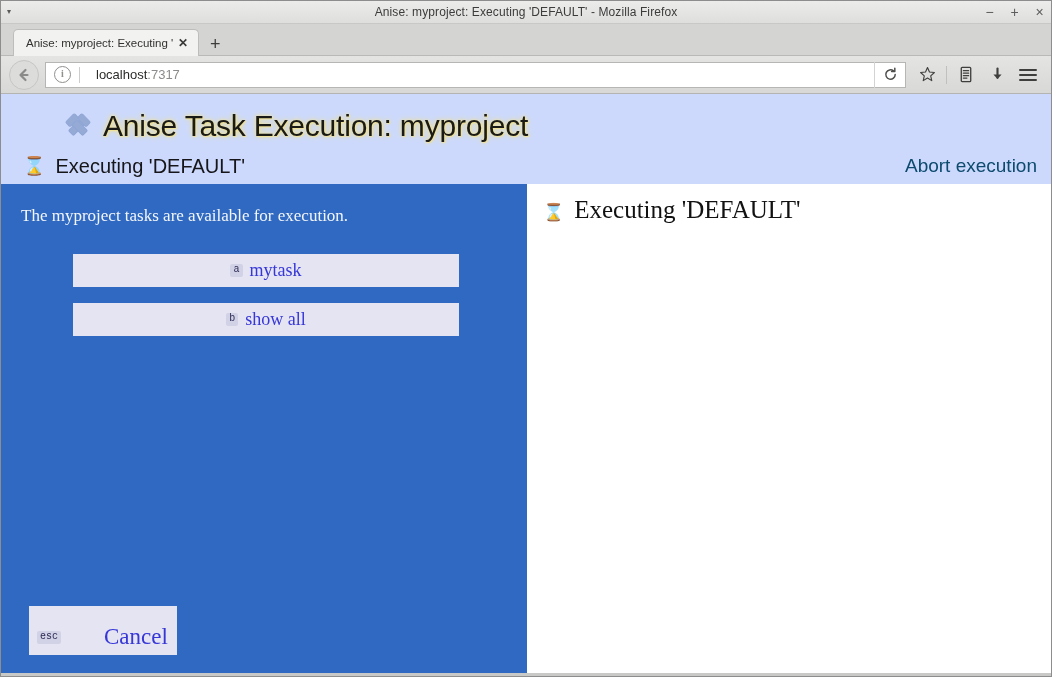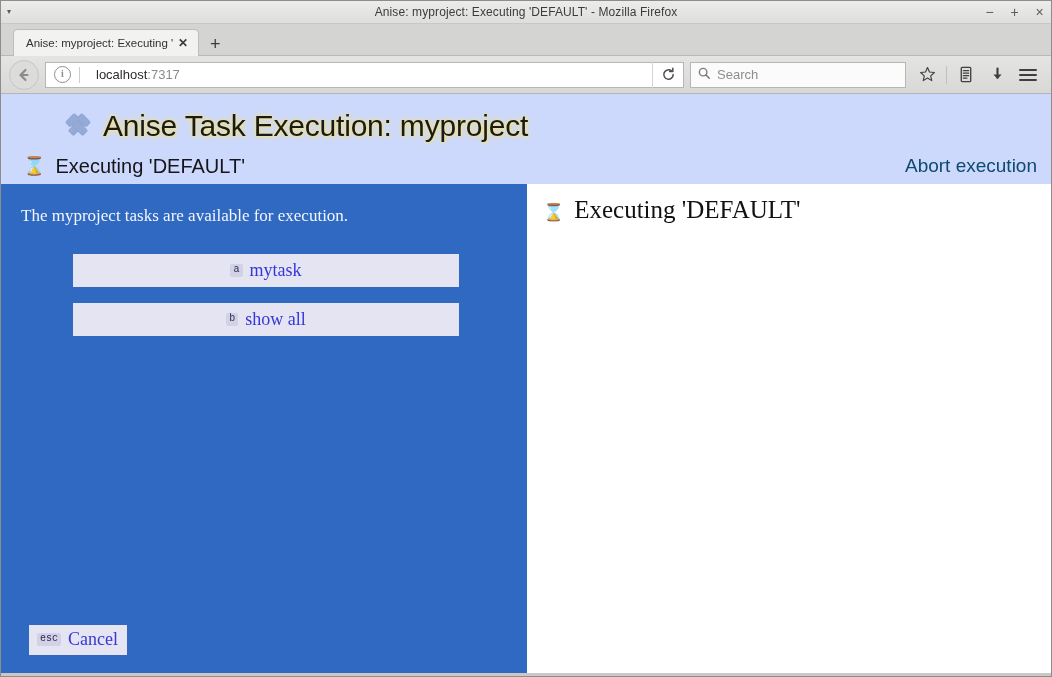--- a/index.html
+++ b/index.html
@@ -354,27 +354,28 @@
   .cancel-wrap {
     position: absolute;
     left: 28px;
     bottom: 18px;
   }
   .cancel-btn {
     background: #e4e4f2;
     display: inline-flex;
     align-items: center;
     gap: 7px;
-    padding: 4px 9px 5px 8px;
+    padding: 18px 9px 5px 8px;
     cursor: pointer;
   }
   .cancel-label {
     font-family: "Liberation Serif", serif;
-    font-size: 18px;
+    font-size: 23px;
     color: #3737d8;
+    margin-left: 36px;
   }
 
   .pane-right {
     flex: 1 1 auto;
     background: #ffffff;
     border-top: 3px solid #ccd9fc;
     box-sizing: border-box;
     position: relative;
   }
   .right-status-row {
@@ -434,29 +435,20 @@
       <span class="url-sep"></span>
       <span class="url-text"><span>localhost</span><span class="port">:7317</span></span>
       <span class="reload-btn">
         <svg width="15" height="15" viewBox="0 0 16 16" aria-hidden="true">
           <path d="M13 8 A5 5 0 1 1 11.2 4.2" fill="none" stroke="#4d4d4b" stroke-width="1.6" stroke-linecap="round"></path>
           <path d="M12.6 1.4 L12.6 4.8 L9.2 4.8" fill="none" stroke="#4d4d4b" stroke-width="1.6" stroke-linecap="round" stroke-linejoin="round"></path>
         </svg>
       </span>
     </div>
 
-    <div class="searchbox">
-      <span>
-        <svg width="14" height="14" viewBox="0 0 16 16" aria-hidden="true">
-          <circle cx="7" cy="7" r="4.3" fill="none" stroke="#7d7d7b" stroke-width="1.6"></circle>
-          <path d="M10.2 10.2 L14 14" stroke="#7d7d7b" stroke-width="1.8" stroke-linecap="round"></path>
-        </svg>
-      </span>
-      <span class="search-placeholder">Search</span>
-    </div>
 
     <div class="toolbar-icons">
       <div class="tb-icon">
         <svg width="17" height="17" viewBox="0 0 18 18" aria-hidden="true">
           <path d="M9 1.6 L11.1 6.4 L16.3 6.9 L12.4 10.4 L13.5 15.5 L9 12.8 L4.5 15.5 L5.6 10.4 L1.7 6.9 L6.9 6.4 Z" fill="none" stroke="#3f3f3d" stroke-width="1.2" stroke-linejoin="round"></path>
         </svg>
       </div>
       <div class="tb-sep"></div>
       <div class="tb-icon">
         <svg width="16" height="17" viewBox="0 0 16 18" aria-hidden="true">

